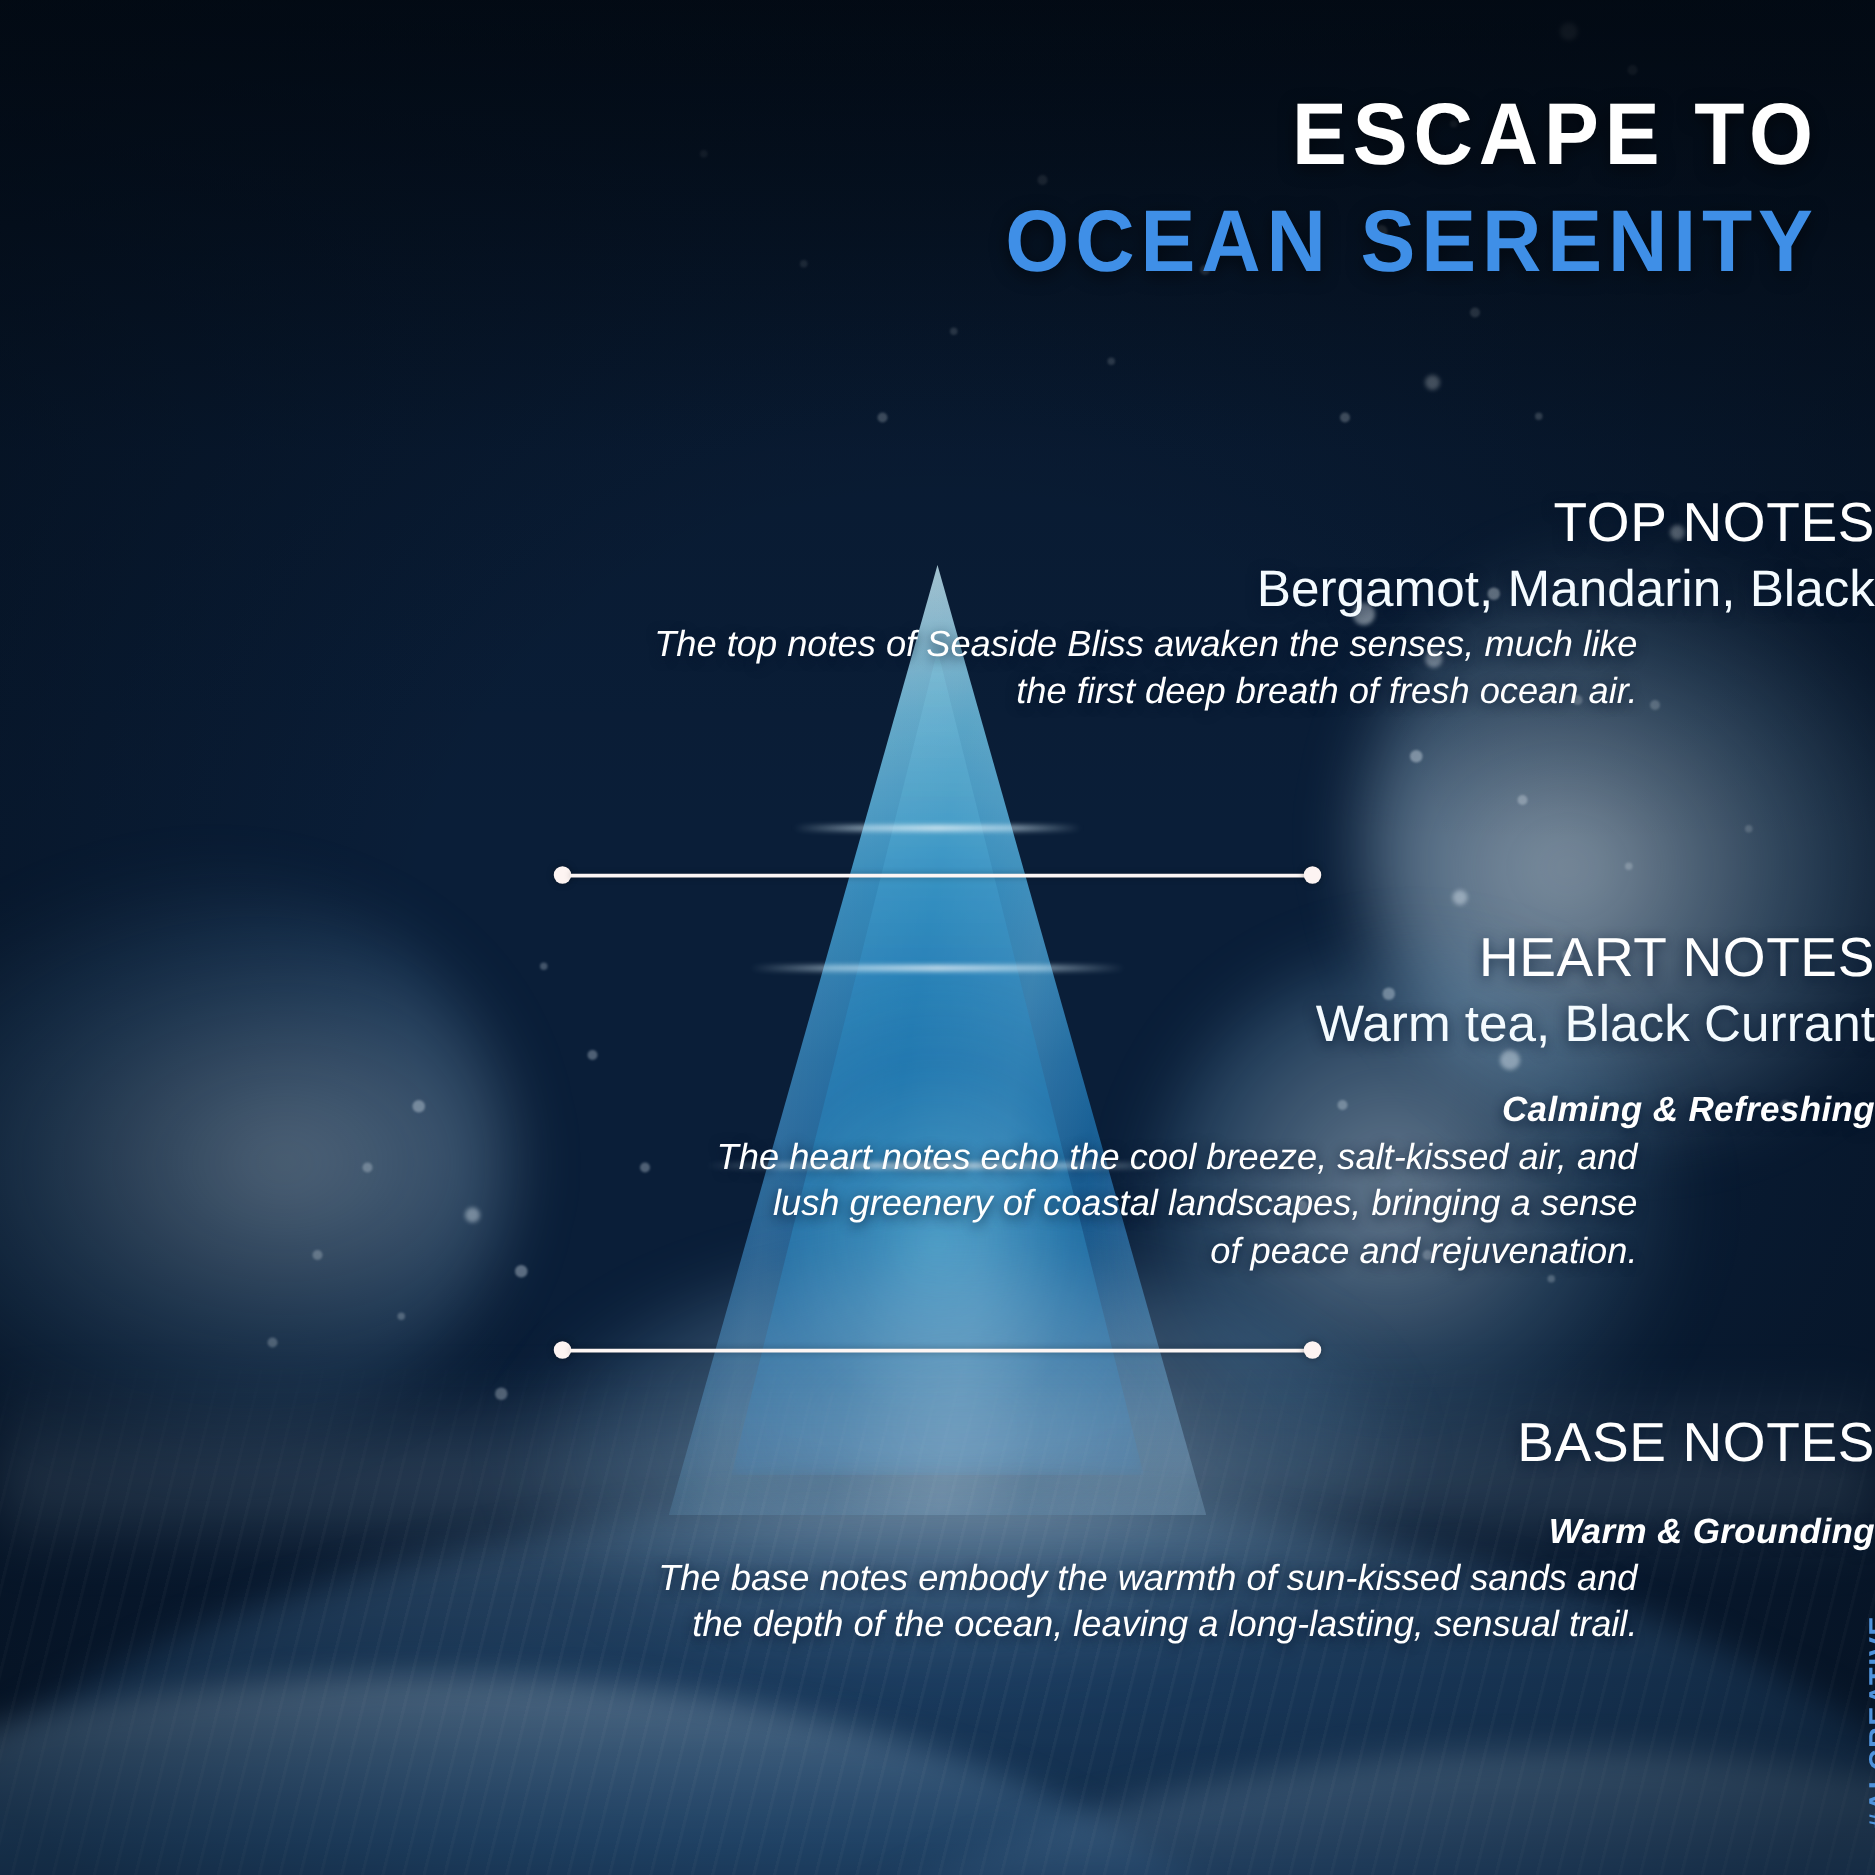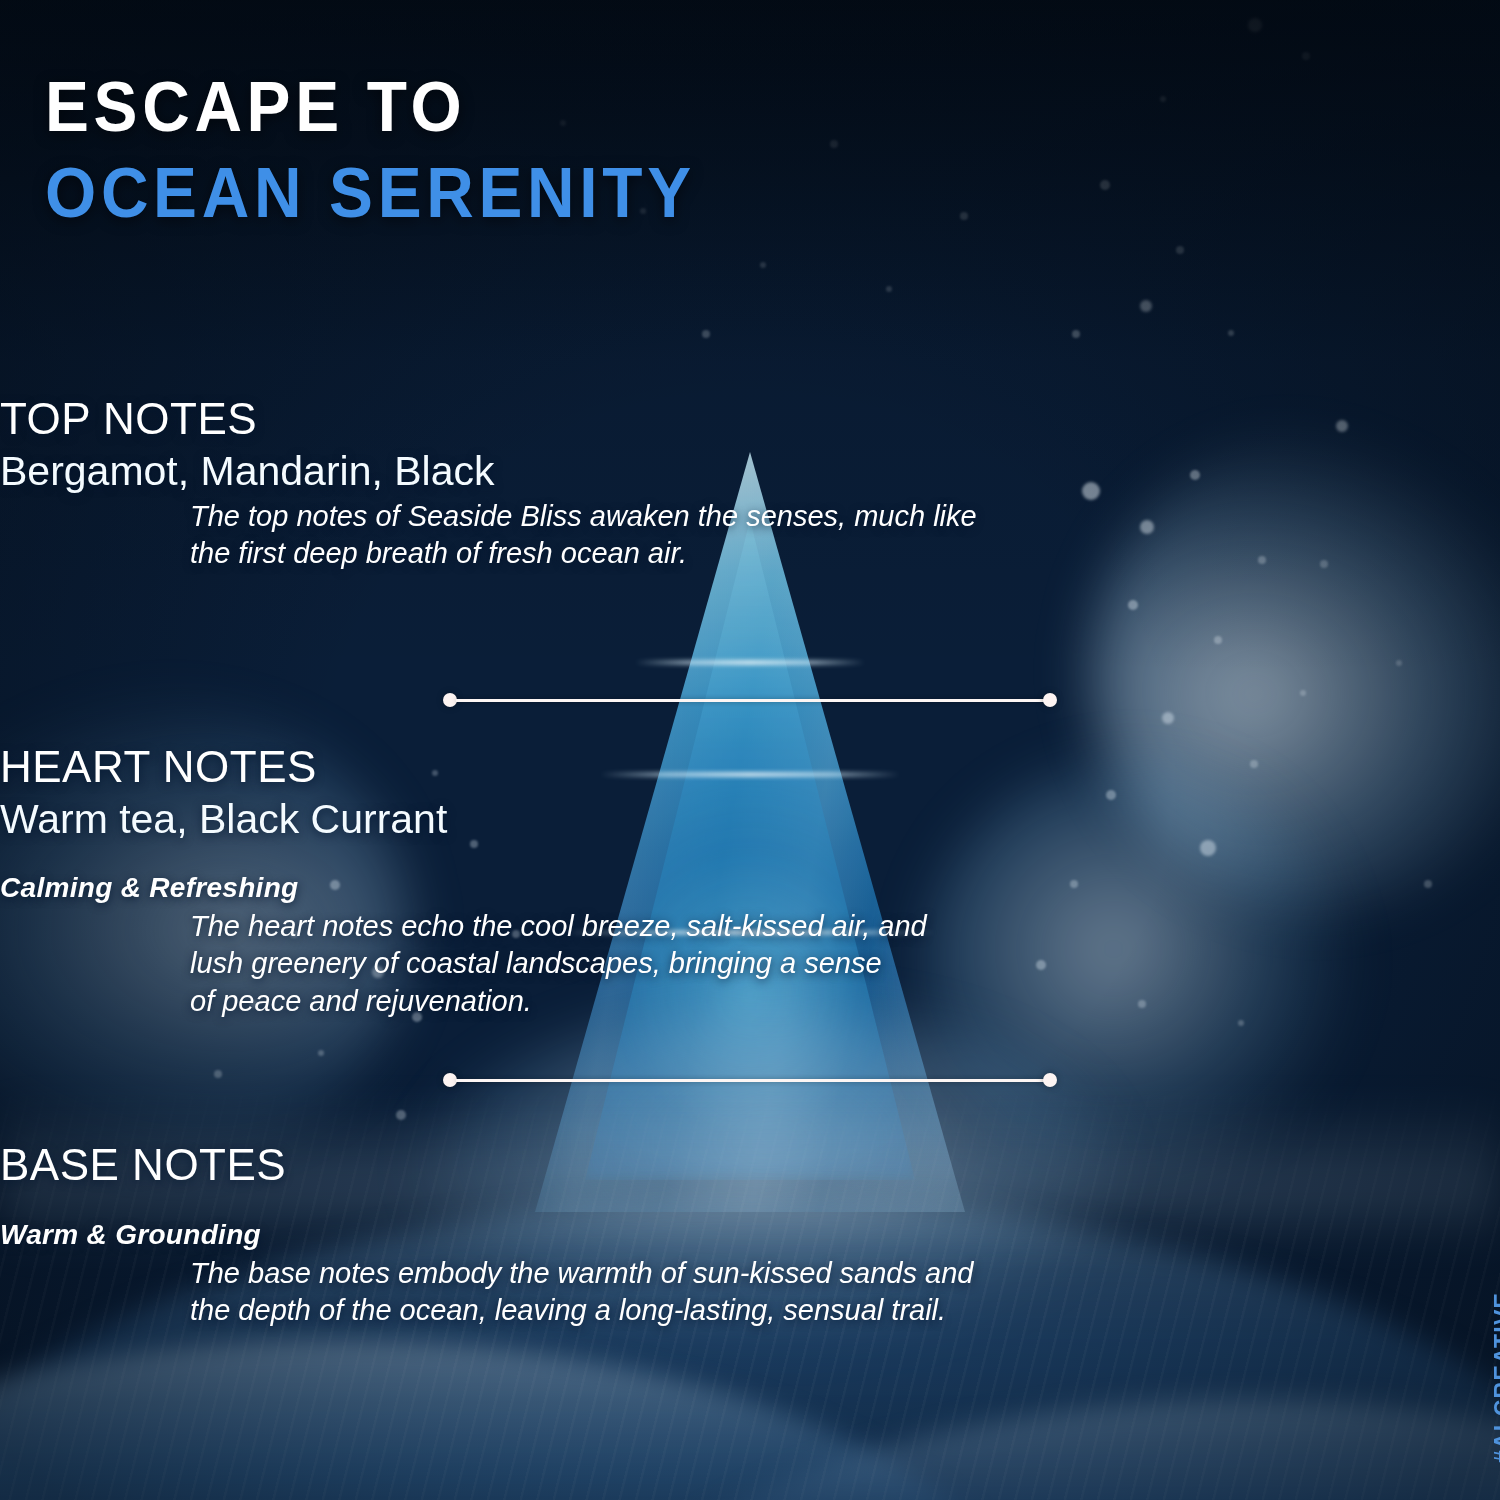--- a/index.html
+++ b/index.html
@@ -123,36 +123,36 @@
     -webkit-mask-image: linear-gradient(180deg, rgba(0,0,0,0) 0%, #000 45%, #000 100%);
     mask-image: linear-gradient(180deg, rgba(0,0,0,0) 0%, #000 45%, #000 100%);
   }
 
   
   .spark { position: absolute; border-radius: 50%; background: #eaf5fd; }
 
   
   .content { position: absolute; inset: 0; }
 
-  .title-block { position: absolute; top: 72px; left: 0; width: 100%; text-align: left; }
+  .title-block { position: absolute; top: 72px; left: 0; width: 100%; text-align: right; }
   .title-l1, .title-l2 {
     font-family: "Liberation Sans Narrow", "Liberation Sans", "DejaVu Sans", sans-serif;
     font-weight: bold;
     letter-spacing: 5px;
     line-height: 1.0;
     text-shadow: 0 3px 14px rgba(0,0,0,0.55);
     margin: 0;
   }
   .title-l1 { font-size: 70px; color: #ffffff; transform: scaleX(0.94); }
   .title-l2 { font-size: 70px; color: #3f8fe7; margin-top: 16px; transform: scaleX(0.94); }
 
-  .note-section { position: absolute; left: 0; width: 100%; text-align: left; }
+  .note-section { position: absolute; left: 0; width: 100%; text-align: right; }
   .sec-top   { top: 396px; }
   .sec-heart { top: 744px; }
-  .sec-base  { top: 1132px; margin-top: 10px; }
+  .sec-base  { top: 1132px; }
 
   .note-title {
     font-size: 44px; font-weight: normal; color: #ffffff; margin: 0;
     letter-spacing: 0.5px; line-height: 1.06;
     text-shadow: 0 2px 10px rgba(0,20,45,0.75);
   }
   .note-list {
     font-size: 41px; font-weight: normal; color: #f4fbff; margin: 6px 0 0 0;
     line-height: 1.1;
     text-shadow: 0 2px 10px rgba(0,20,45,0.75);

